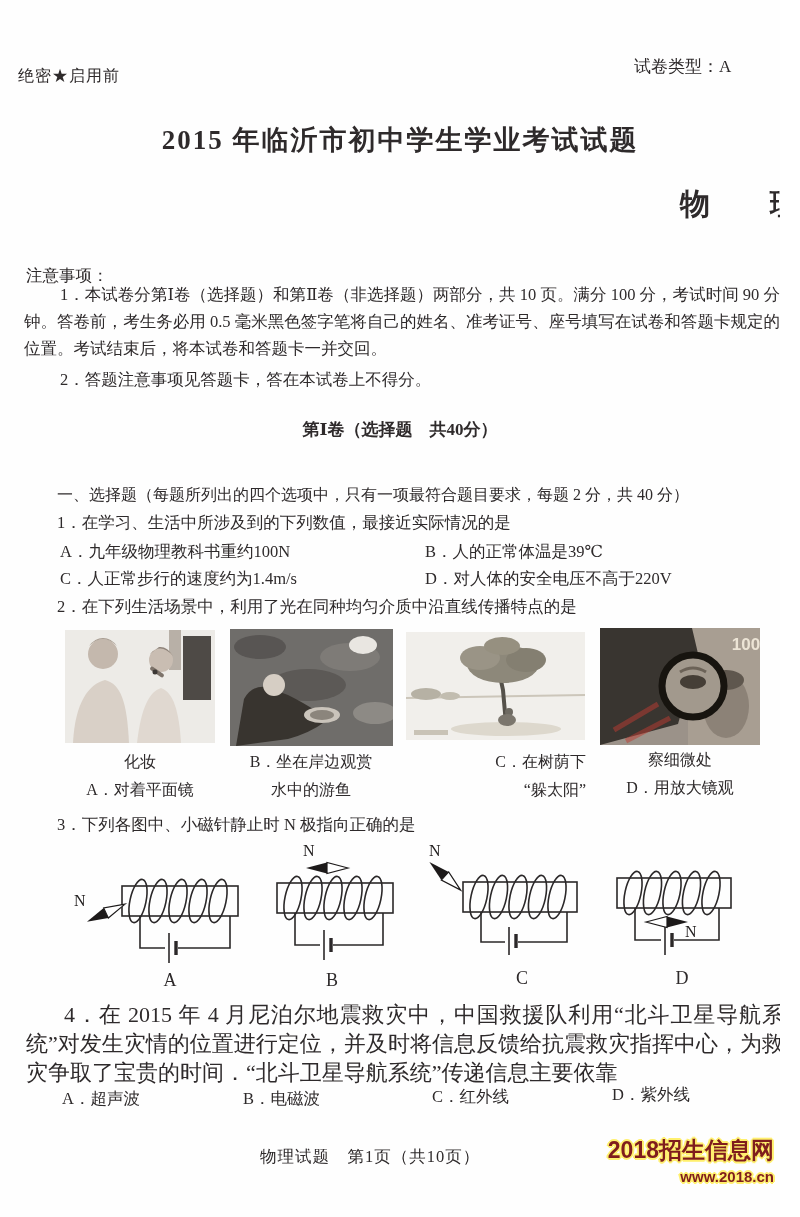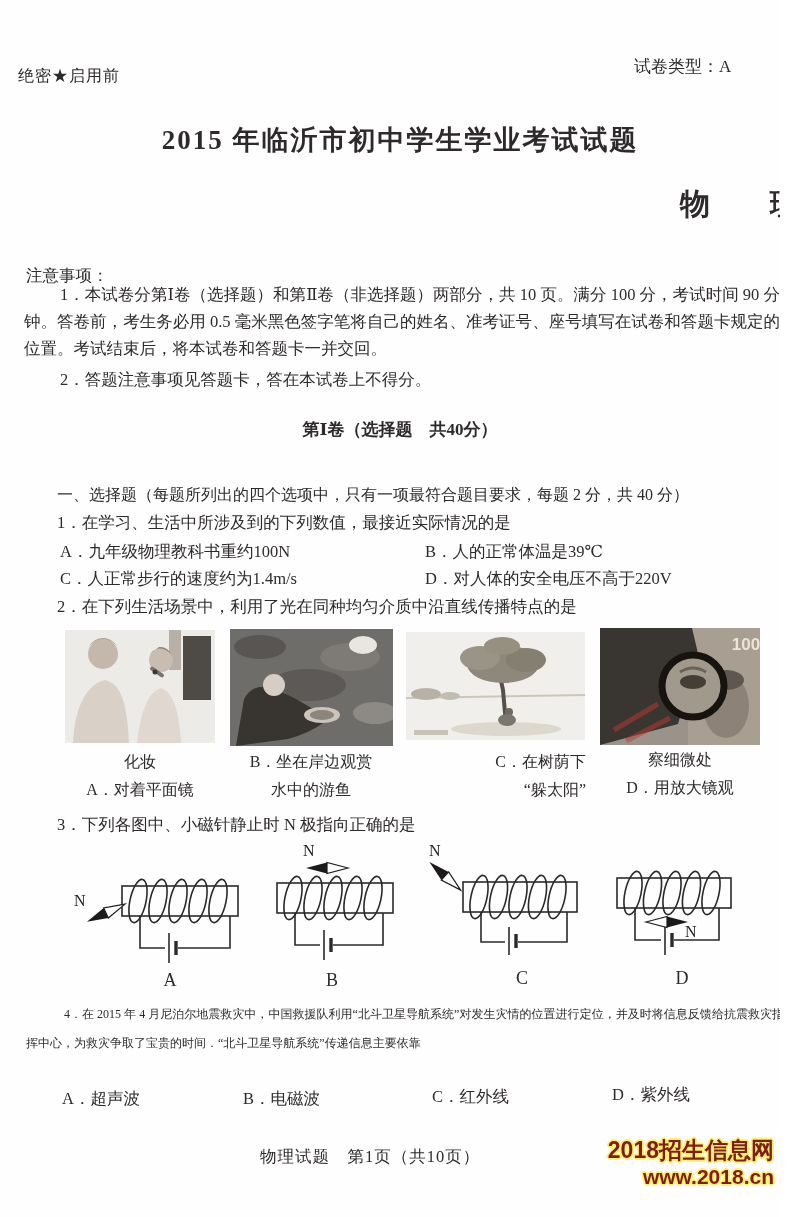--- a/index.html
+++ b/index.html
@@ -16,26 +16,26 @@
   .notices-h{left:26px;top:254px;font-size:16.5px;margin-top:8px;}
   .notice-p1{left:24px;top:281px;width:756px;text-align:justify;text-indent:36px;}
   .notice-p2{left:24px;top:366px;width:756px;text-indent:36px;}
   .sec-head{left:0;top:418px;width:800px;text-align:center;font-size:17px;font-weight:600;}
   .intro{left:57px;top:485px;font-size:16px;}
   .stem{font-size:16.5px;}
   .opt{font-size:16.5px;white-space:nowrap;}
   .photo{border:0;}
   .caption{text-align:center;font-size:16px;line-height:28px;}
   .dlabel{font-size:18px;width:24px;text-align:center;}
-  .q4p{left:26px;top:1000px;width:758px;text-align:justify;text-indent:38px;font-size:12px;line-height:29px;}
+  .q4p{left:26px;top:1000px;width:758px;text-align:justify;text-indent:38px;font-size:22px;line-height:29px;}
   .footer{left:0;top:1146px;width:740px;text-align:center;font-size:16.5px;letter-spacing:1px;}
   .wm{right:6px;top:1136px;text-align:right;font-family:"Liberation Sans","DejaVu Sans",sans-serif;font-weight:bold;color:#7f1d1d;
       text-shadow:-2px 0 0 #fff06e,2px 0 0 #fff06e,0 -2px 0 #fff06e,0 2px 0 #fff06e,-1px -1px 0 #fff06e,1px 1px 0 #fff06e,1px -1px 0 #fff06e,-1px 1px 0 #fff06e;}
   .wm .l1{font-size:23px;line-height:28px;}
-  .wm .l2{font-size:21px;line-height:26px;}
+  .wm .l2{font-size:15px;line-height:26px;}
   svg{display:block;}
   .diag text{font-family:"Liberation Serif",serif;font-size:16px;fill:#201d1d;}
 </style>
 </head>
 <body>
 
 <div class="page">
 
   <div class="abs security">绝密★启用前</div>
   <div class="abs paper-type">试卷类型：A</div>

